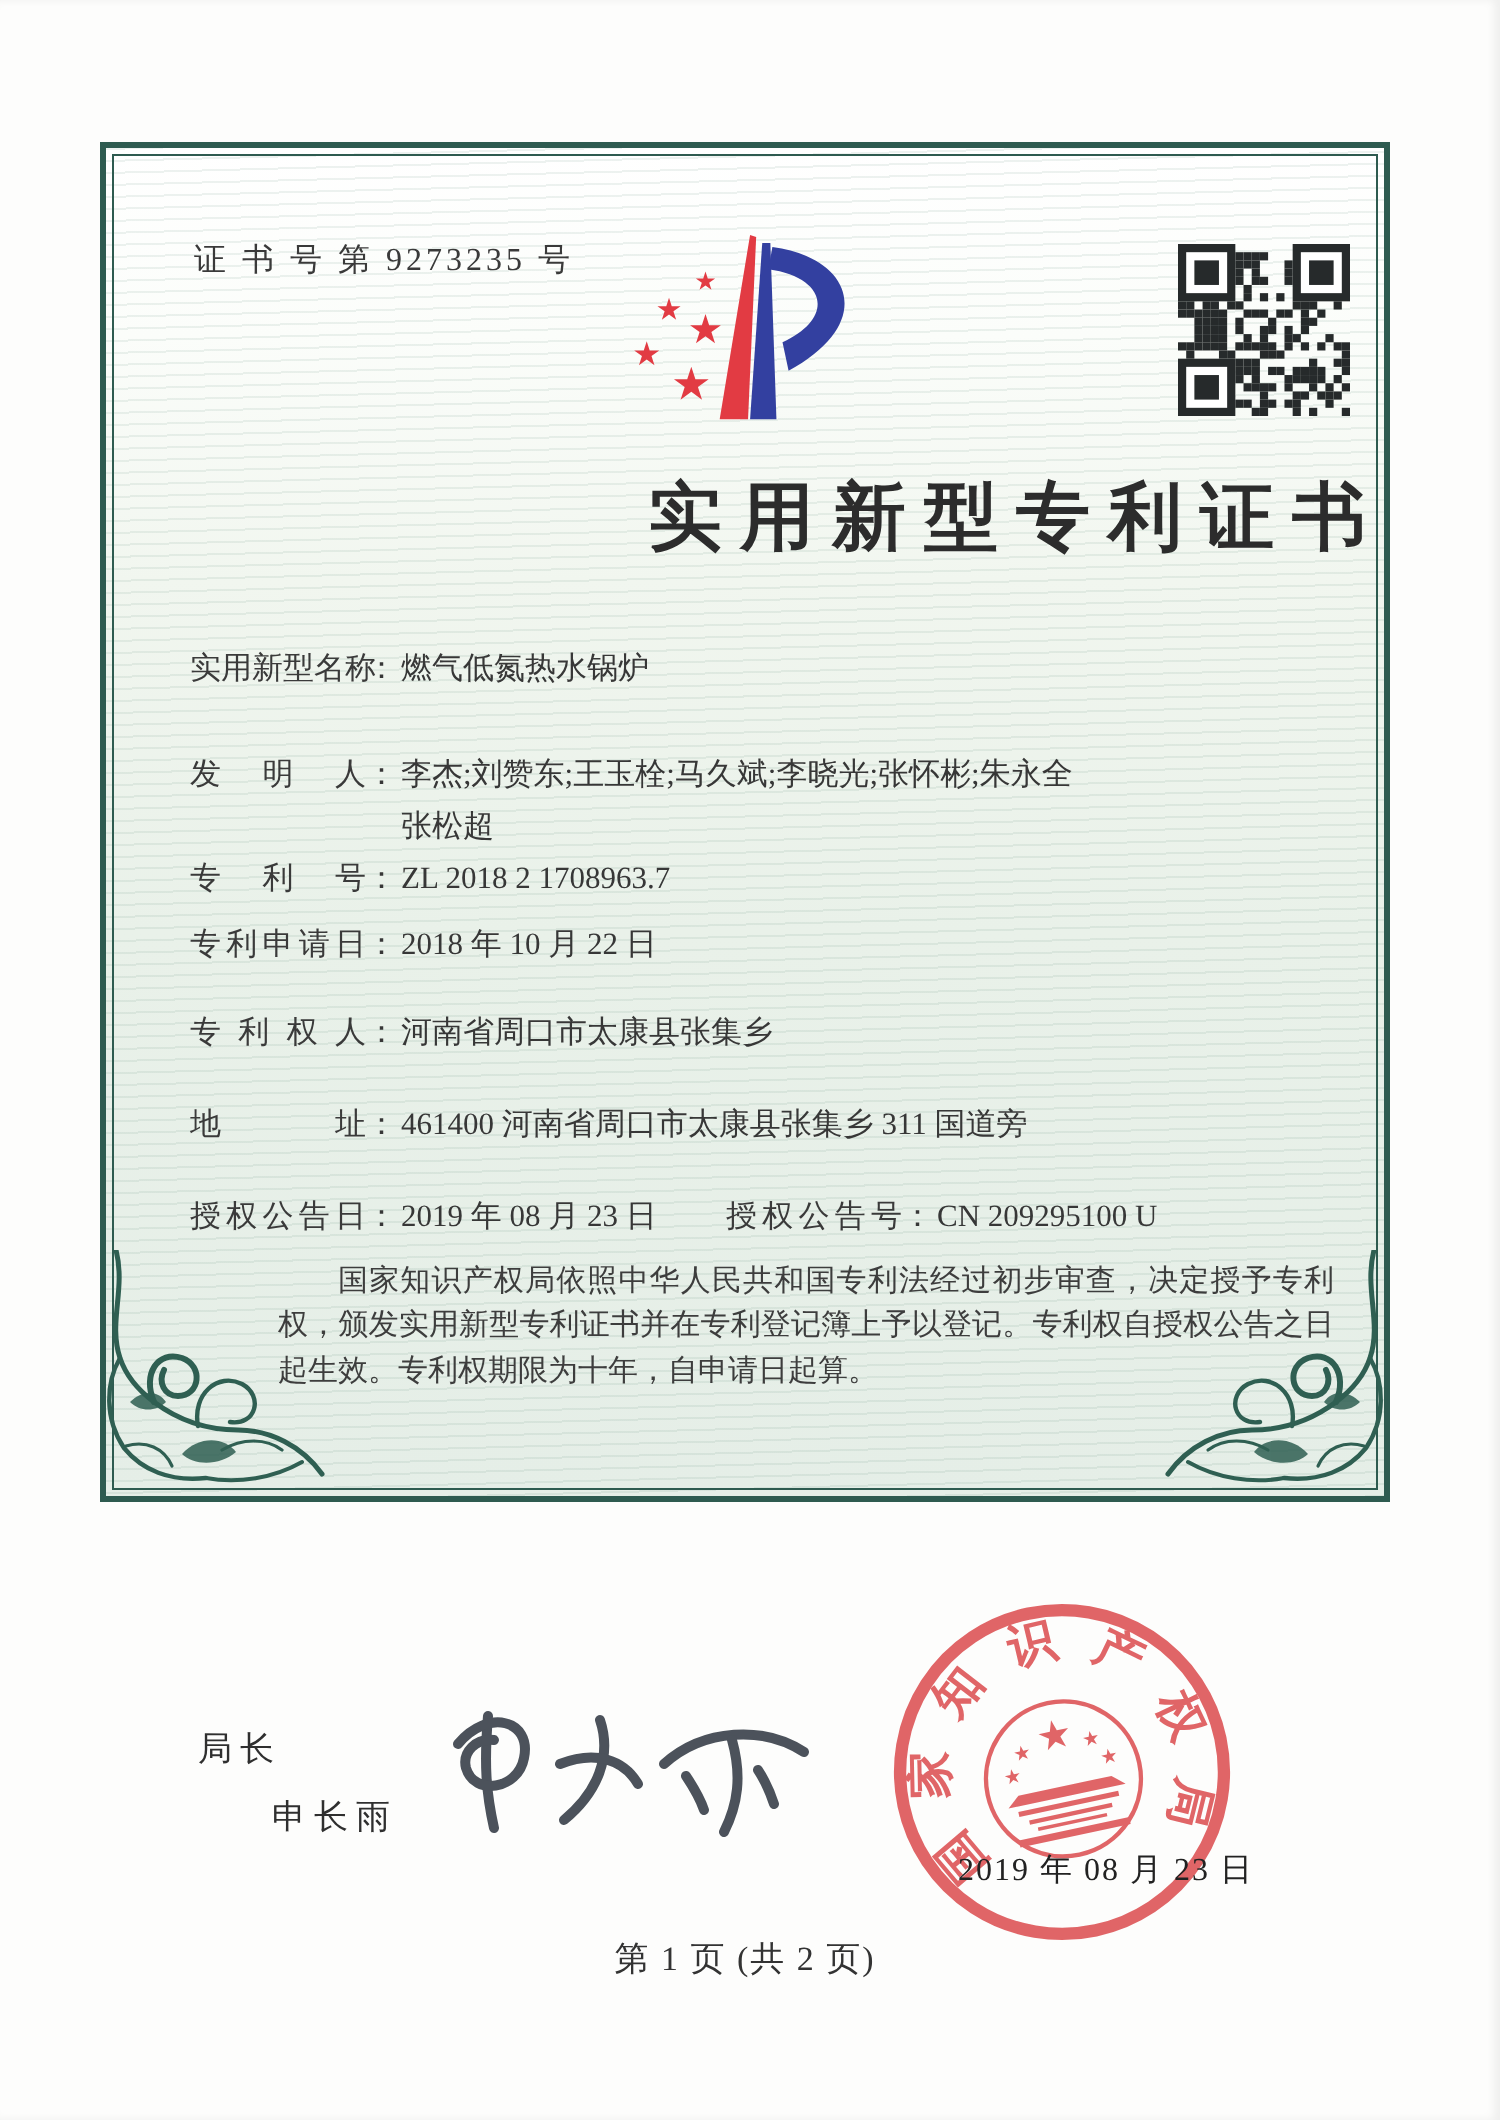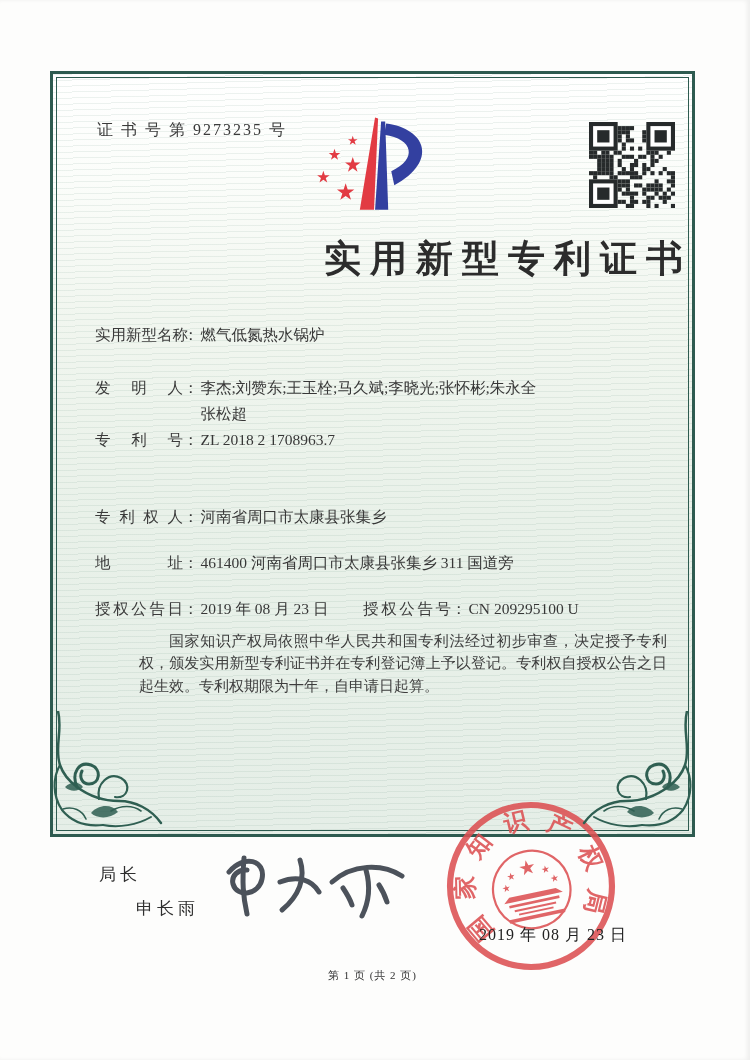--- a/index.html
+++ b/index.html
@@ -6,21 +6,21 @@
   html,body { background:#e9e9e9; }
   .page {
     position:relative; width:750px; height:1060px;
     background:#fdfdfc;
     font-family:"Liberation Serif","DejaVu Serif",serif;
     color:#333; overflow:hidden;
     box-shadow:inset -3px 0 4px rgba(0,0,0,0.06);
   }
   
   .frame {
-    position:absolute; left:50px; top:71px; width:645px; height:766px;
+    position:absolute; left:50px; top:71px; width:645px; height:680px;
     border:3px solid #2e5b50;
     background:
       repeating-linear-gradient(178.5deg, rgba(78,128,108,0.10) 0 1px, rgba(255,255,255,0) 1px 6px),
       linear-gradient(180deg, #ffffff 0%, #fbfdfa 14%, #f1f6ef 32%, #e9f1e9 58%, #e5eee7 100%);
   }
   .frame::before {
     content:""; position:absolute; inset:3px; border:1px solid #2e5b50; pointer-events:none;
   }
   .frame > * { position:absolute; z-index:2; }
 
@@ -62,21 +62,21 @@
   .signer-title { left:46px; top:789px; font-size:17px; letter-spacing:4px; color:#2f2f2f; }
   .signer-name  { left:46px; top:823px; font-size:17px; letter-spacing:4px; color:#2f2f2f;margin-left:37px; }
   .signature { left:158px; top:764px; width:210px; height:90px; }
 
   .seal { left:390px; top:724px; width:176px; height:176px; transform:rotate(-12deg); }
   .seal-date {
     left:400px; top:851px; width:200px; text-align:center;
     font-size:16px; letter-spacing:1px; color:#222;
   }
 
-  .page-info { left:0; top:894px; width:100%; text-align:center; font-size:11px; letter-spacing:1px; color:#333; }
+  .page-info { left:0; top:894px; width:100%; text-align:center; font-size:17px; letter-spacing:1px; color:#333; }
 
   .flourish { width:118px; height:126px; z-index:3; }
   .flourish.bl { left:-2px; bottom:-3px; }
   .flourish.br { right:-2px; bottom:-3px; transform:scaleX(-1); }
 
   .back-note {
     position:absolute; left:0; top:1023px; width:100%; text-align:center;
     font-size:15px; letter-spacing:4px; color:#444;
   }
 </style>
@@ -269,20 +269,23 @@
 
     <div class="row row-inventors">
       <span class="flabel">发明人</span><span class="colon">：</span><span class="fvalue multiline">李杰;刘赞东;王玉栓;马久斌;李晓光;张怀彬;朱永全
 张松超</span>
     </div>
 
     <div class="row row-patentno">
       <span class="flabel">专利号</span><span class="colon">：</span><span class="fvalue">ZL 2018 2 1708963.7</span>
     </div>
 
+    <div class="row row-filing">
+      <span class="flabel">专利申请日</span><span class="colon">：</span><span class="fvalue">2018 年 10 月 22 日</span>
+    </div>
 
     <div class="row row-patentee">
       <span class="flabel">专利权人</span><span class="colon">：</span><span class="fvalue">河南省周口市太康县张集乡</span>
     </div>
 
     <div class="row row-address">
       <span class="flabel">地址</span><span class="colon">：</span><span class="fvalue">461400 河南省周口市太康县张集乡 311 国道旁</span>
     </div>
 
     <div class="row row-grant">

